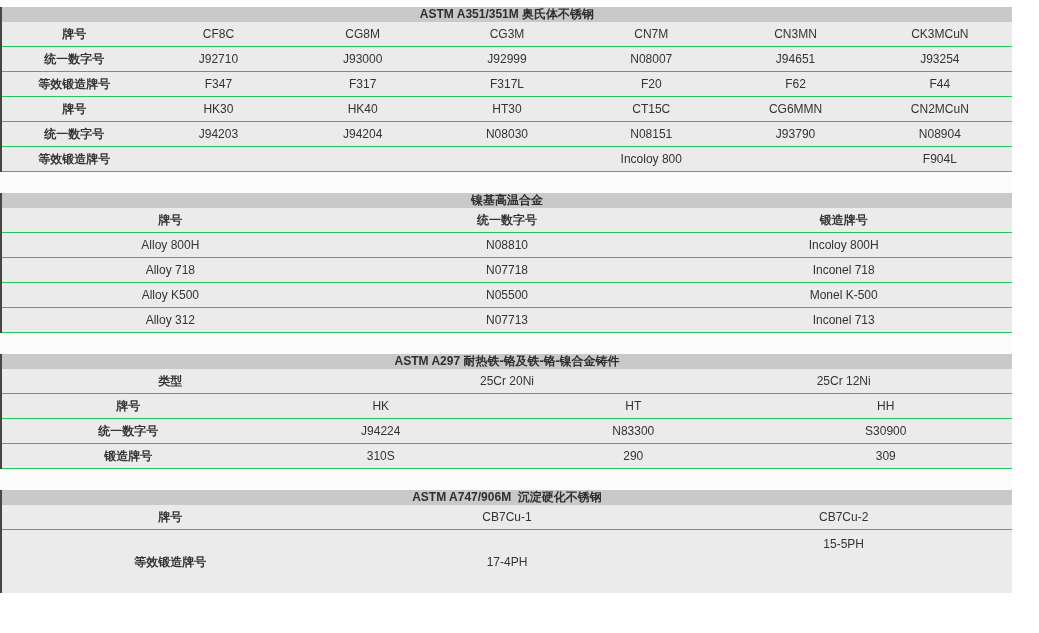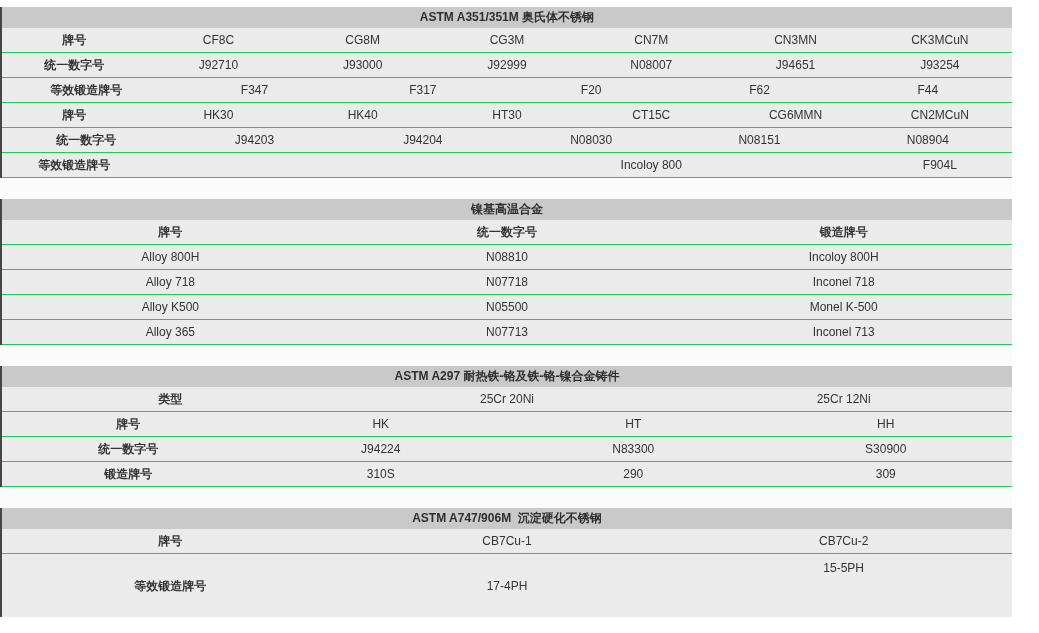--- a/index.html
+++ b/index.html
@@ -6,21 +6,21 @@
   body{
     width:1039px;height:633px;overflow:hidden;background:#ffffff;
     font-family:"Liberation Sans",sans-serif;color:#333333;
     -webkit-font-smoothing:antialiased;
   }
   .page{width:1012px;}
   .topgap{height:7px;background:#ffffff;}
   .gap{height:21px;background:#fbfbfb;}
   .tbl{border-left:2px solid #464646;}
   .tbl-title{
-    height:21px;background:#c9c9c9;
+    height:15px;background:#c9c9c9;
     display:flex;align-items:center;justify-content:center;
     font-weight:bold;font-size:12px;white-space:pre-wrap;color:#2f2f2f;
   }
   .row{
     display:flex;height:24px;background:#ebebeb;border-bottom:1px solid #22c55e;
   }
   .row.tall{height:63px;border-bottom:none;}
   .cell{
     flex:1;display:flex;align-items:center;justify-content:center;
     font-size:12px;line-height:1;white-space:nowrap;
@@ -53,39 +53,41 @@
           <div class="cell">J93000</div>
           <div class="cell">J92999</div>
           <div class="cell">N08007</div>
           <div class="cell">J94651</div>
           <div class="cell">J93254</div>
         </div>
         <div class="row">
           <div class="cell bold">等效锻造牌号</div>
           <div class="cell">F347</div>
           <div class="cell">F317</div>
+          <div class="cell">F317L</div>
           <div class="cell">F20</div>
           <div class="cell">F62</div>
           <div class="cell">F44</div>
         </div>
         <div class="row">
           <div class="cell bold">牌号</div>
           <div class="cell">HK30</div>
           <div class="cell">HK40</div>
           <div class="cell">HT30</div>
           <div class="cell">CT15C</div>
           <div class="cell">CG6MMN</div>
           <div class="cell">CN2MCuN</div>
         </div>
         <div class="row">
           <div class="cell bold">统一数字号</div>
           <div class="cell">J94203</div>
           <div class="cell">J94204</div>
           <div class="cell">N08030</div>
           <div class="cell">N08151</div>
+          <div class="cell">J93790</div>
           <div class="cell">N08904</div>
         </div>
         <div class="row">
           <div class="cell bold">等效锻造牌号</div>
           <div class="cell"></div>
           <div class="cell"></div>
           <div class="cell"></div>
           <div class="cell">Incoloy 800</div>
           <div class="cell"></div>
           <div class="cell">F904L</div>
@@ -112,21 +114,21 @@
           <div class="cell">Alloy 718</div>
           <div class="cell">N07718</div>
           <div class="cell">Inconel 718</div>
         </div>
         <div class="row">
           <div class="cell">Alloy K500</div>
           <div class="cell">N05500</div>
           <div class="cell">Monel K-500</div>
         </div>
         <div class="row">
-          <div class="cell">Alloy 365</div>
+          <div class="cell">Alloy 312</div>
           <div class="cell">N07713</div>
           <div class="cell">Inconel 713</div>
         </div>
       </div>
   </section>
 
   <div class="gap"></div>
 
   <section class="tbl">
     <div class="tbl-title">ASTM A297 耐热铁-铬及铁-铬-镍合金铸件</div>

